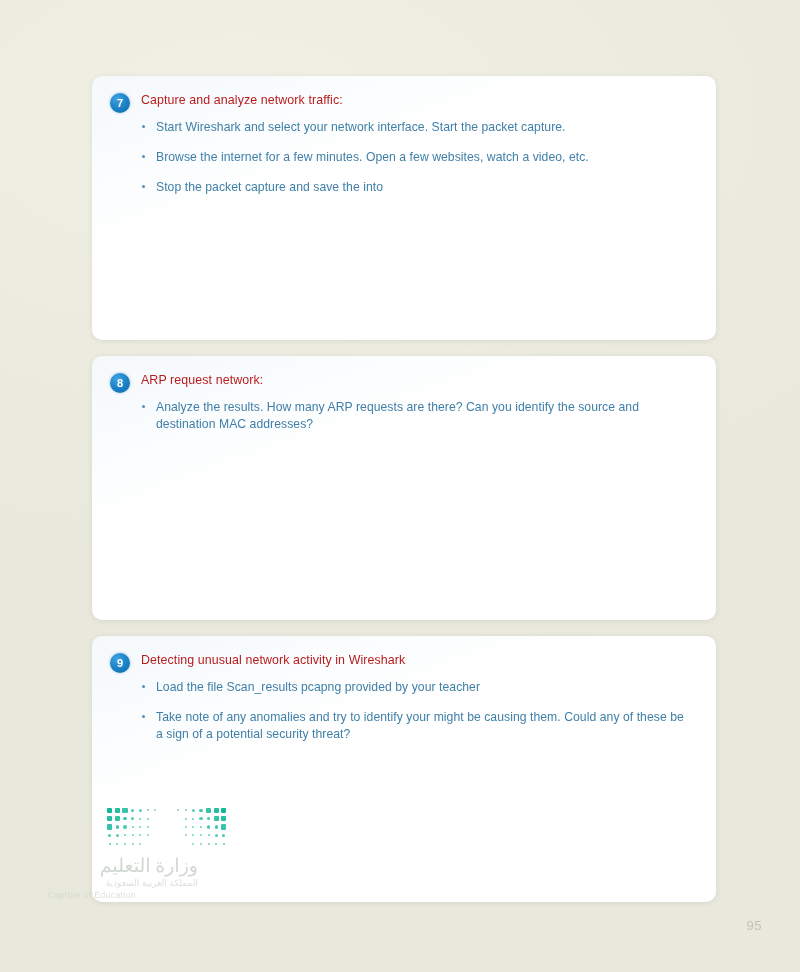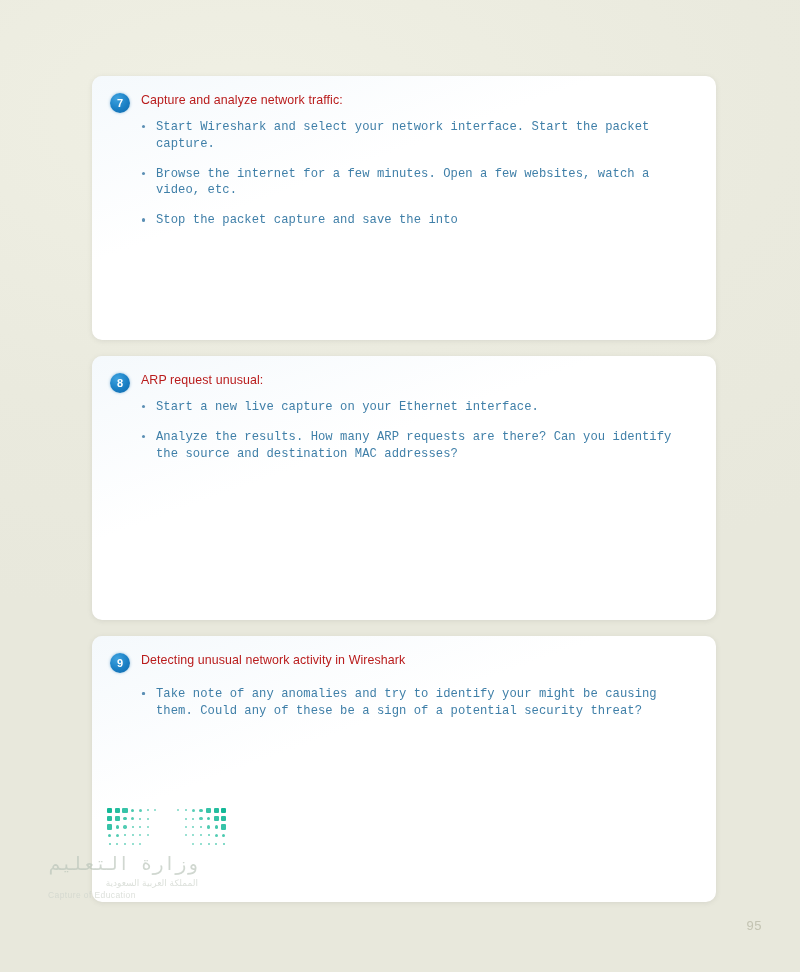--- a/index.html
+++ b/index.html
@@ -95,21 +95,20 @@
     margin: 4px 0 0 0;
     padding: 0 6px 0 46px;
   }
   .bullets li {
     position: relative;
     font-size: 12.2px;
     color: #3f7fa8;
     line-height: 1.38;
     margin-bottom: 13px;
     letter-spacing: 0.05px;
-    font-family: Liberation Mono, monospace;
   }
   .bullets li:last-child { margin-bottom: 0; }
   .bullets li .dot {
     position: absolute;
     left: -14px;
     top: 6px;
     width: 3.4px;
     height: 3.4px;
     border-radius: 50%;
     background: #5b8fb4;
@@ -136,21 +135,21 @@
     border-radius: 1px;
   }
   .logo-arabic {
     margin-top: 6px;
     font-size: 19px;
     color: #b9c4b9;
     letter-spacing: 0.5px;
     direction: rtl;
     text-align: right;
     width: 150px;
-    font-family: Liberation Mono, monospace;
+    font-family: Liberation Serif, serif;
     line-height: 1.05;
     opacity: 0.72;
   }
   .logo-sub-ar {
     font-size: 9px;
     color: #cdd3cb;
     direction: rtl;
     text-align: right;
     width: 150px;
     font-family: "DejaVu Sans", sans-serif;
@@ -197,38 +196,37 @@
         <li><span class="dot"></span><span>Stop the packet capture and save the into</span></li>
       </ul>
     </div>
   </div>
 
   <div class="card" id="card-2">
 
     <div class="card-inner">
       <div class="q-head">
         <div class="q-badge">8</div>
-        <div class="q-title">ARP request unusual:</div>
+        <div class="q-title">ARP request network:</div>
       </div>
       <ul class="bullets">
-        <li><span class="dot"></span><span>Start a new live capture on your Ethernet interface.</span></li>
         <li><span class="dot"></span><span>Analyze the results. How many ARP requests are there? Can you identify the source and destination MAC addresses?</span></li>
       </ul>
     </div>
   </div>
 
   <div class="card" id="card-3">
 
     <div class="card-inner">
       <div class="q-head">
         <div class="q-badge">9</div>
         <div class="q-title">Detecting unusual network activity in Wireshark</div>
       </div>
       <ul class="bullets">
-        <li><span class="dot"></span></li>
+        <li><span class="dot"></span><span>Load the file Scan_results pcapng provided by your teacher</span></li>
         <li><span class="dot"></span><span>Take note of any anomalies and try to identify your might be causing them. Could any of these be a sign of a potential security threat?</span></li>
       </ul>
     </div>
   </div>
 
   <div class="footer-logo">
     <div class="logo-pattern" id="logo-pattern">
         <span style="width: 5.2px; height: 5.2px; left: 1.2px; top: 1.6px; background: rgb(0, 179, 143); opacity: 1;"></span>
         <span style="width: 5.2px; height: 5.2px; left: 8.8px; top: 1.6px; background: rgb(0, 179, 143); opacity: 0.93;"></span>
         <span style="width: 5.2px; height: 5.2px; left: 16.4px; top: 1.6px; background: rgb(0, 179, 143); opacity: 0.85;"></span>

